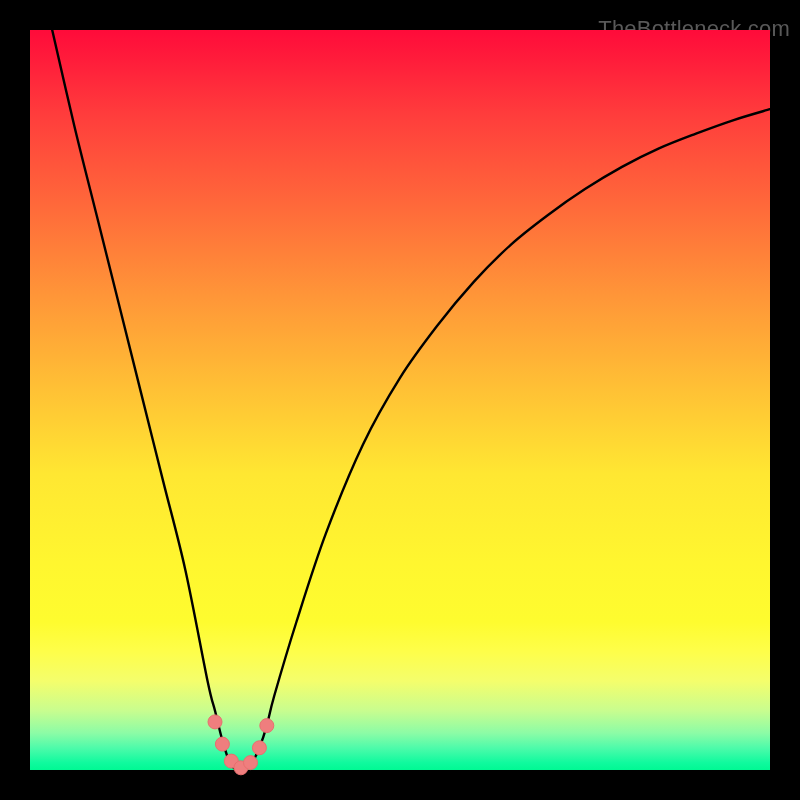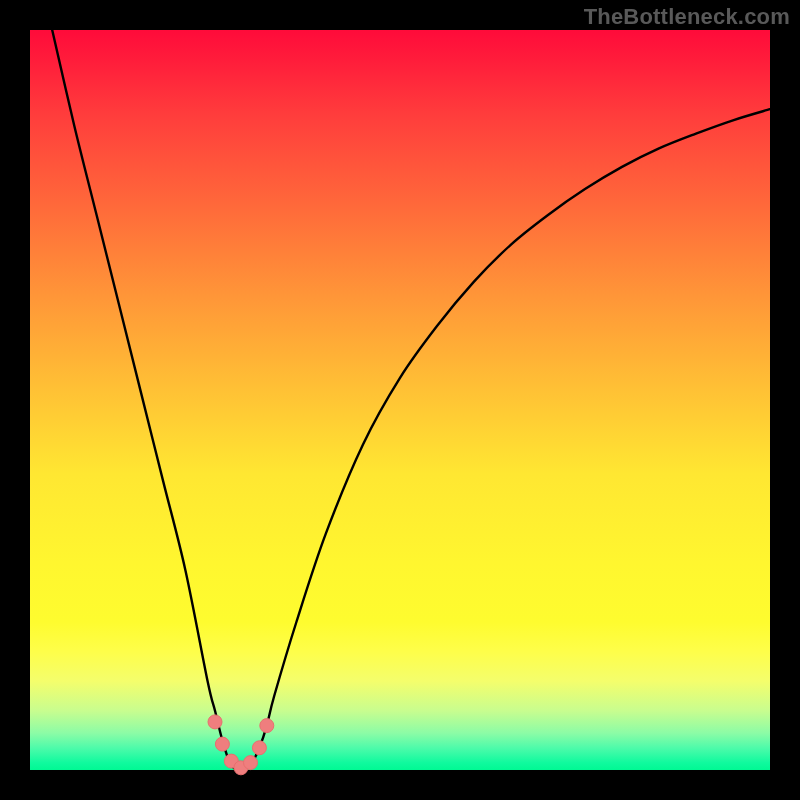--- a/index.html
+++ b/index.html
@@ -28,25 +28,25 @@
       #fefe4a 84%,
       #f4fe6c 88%,
       #c8fd8f 92%,
       #8cfca6 95%,
       #4efbaa 97%,
       #10fa9e 99%,
       #00f993 100%);
   }
   .watermark {
     position: absolute;
-    top: 4px;
+    top: 16px;
     right: 10px;
     font-family: Arial, Helvetica, sans-serif;
     font-size: 22px;
-    font-weight: 700;
+    font-weight: 400;
     color: #595959;
     letter-spacing: 0.2px;
     user-select: none;
   }
   svg.curve {
     position: absolute;
     left: 0; top: 0;
     width: 740px; height: 740px;
     overflow: visible;
   }

